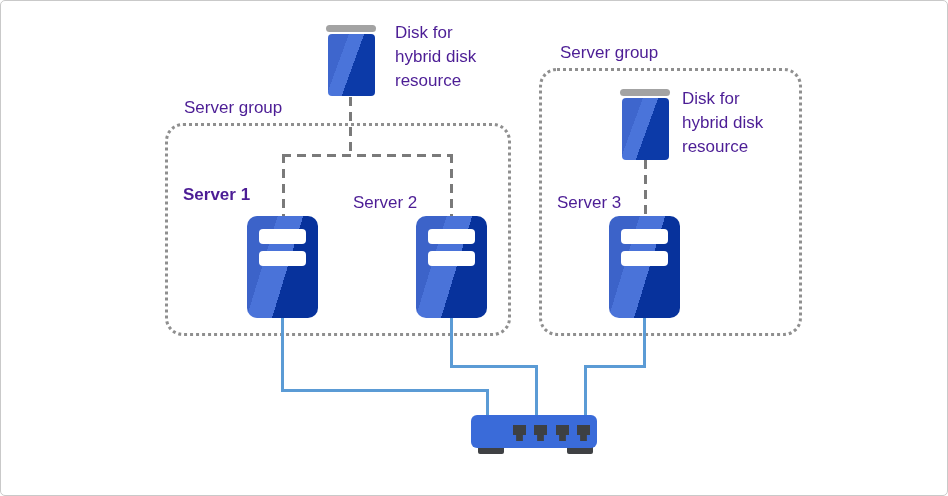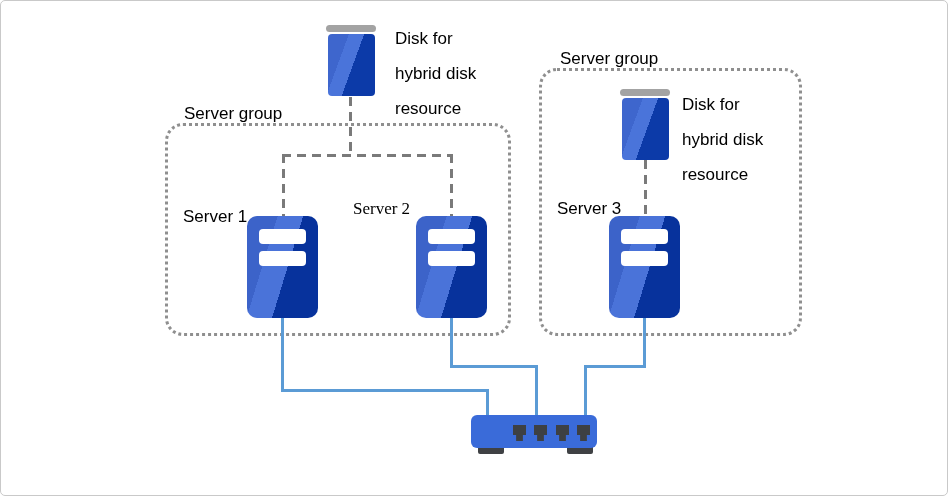--- a/index.html
+++ b/index.html
@@ -1,20 +1,20 @@
 <!DOCTYPE html>
 <html><head>
 <meta charset="utf-8">
 <style>
   html,body{margin:0;padding:0;background:#fff;font-family:"Liberation Sans",sans-serif;}
   #canvas{
     position:relative;width:946px;height:494px;background:#ffffff;
     border:1px solid #c9c9c9;border-radius:5px;overflow:hidden;
   }
-  .lbl{position:absolute;color:#000000;font-size:17px;line-height:35px;white-space:nowrap;}
+  .lbl{position:absolute;color:#4c1d95;font-size:17px;line-height:24px;white-space:nowrap;}
   .wrap-lbl{white-space:normal;width:104px;}
   
   .group-box{position:absolute;border:3px dotted #8f8f8f;border-radius:18px;}
   
   .dash-h{position:absolute;height:3px;background:repeating-linear-gradient(90deg,#7a7a7a 0 9px,transparent 9px 15px);}
   .dash-v{position:absolute;width:3px;background:repeating-linear-gradient(180deg,#7a7a7a 0 9px,transparent 9px 15px);}
   
   .net-h{position:absolute;height:3px;background:#5b9bd5;}
   .net-v{position:absolute;width:3px;background:#5b9bd5;}
   
@@ -62,27 +62,27 @@
   <div class="dash-v" style="left:281px;top:153px;height:62px;"></div>
   <div class="dash-v" style="left:449px;top:153px;height:62px;"></div>
 
   <div class="disk" style="left:619px;top:88px;">
     <div class="cap"></div>
     <div class="body"></div>
   </div>
   <div class="lbl wrap-lbl" style="left:681px;top:86px;">Disk for hybrid disk resource</div>
   <div class="dash-v" style="left:643px;top:159px;height:56px;"></div>
 
-  <div class="lbl" style="left:182px;top:198px;">Server 1</div>
+  <div class="lbl" style="left:182px;top:182px;font-weight:bold;">Server 1</div>
   <div class="server" style="left:246px;top:215px;">
     <div class="slot s1"></div>
     <div class="slot s2"></div>
   </div>
 
-  <div class="lbl" style="left:352px;top:190px;font-family:Liberation Serif, serif;">Server 2</div>
+  <div class="lbl" style="left:352px;top:190px;">Server 2</div>
   <div class="server" style="left:415px;top:215px;">
     <div class="slot s1"></div>
     <div class="slot s2"></div>
   </div>
 
   <div class="lbl" style="left:556px;top:190px;">Server 3</div>
   <div class="server" style="left:608px;top:215px;">
     <div class="slot s1"></div>
     <div class="slot s2"></div>
   </div>

